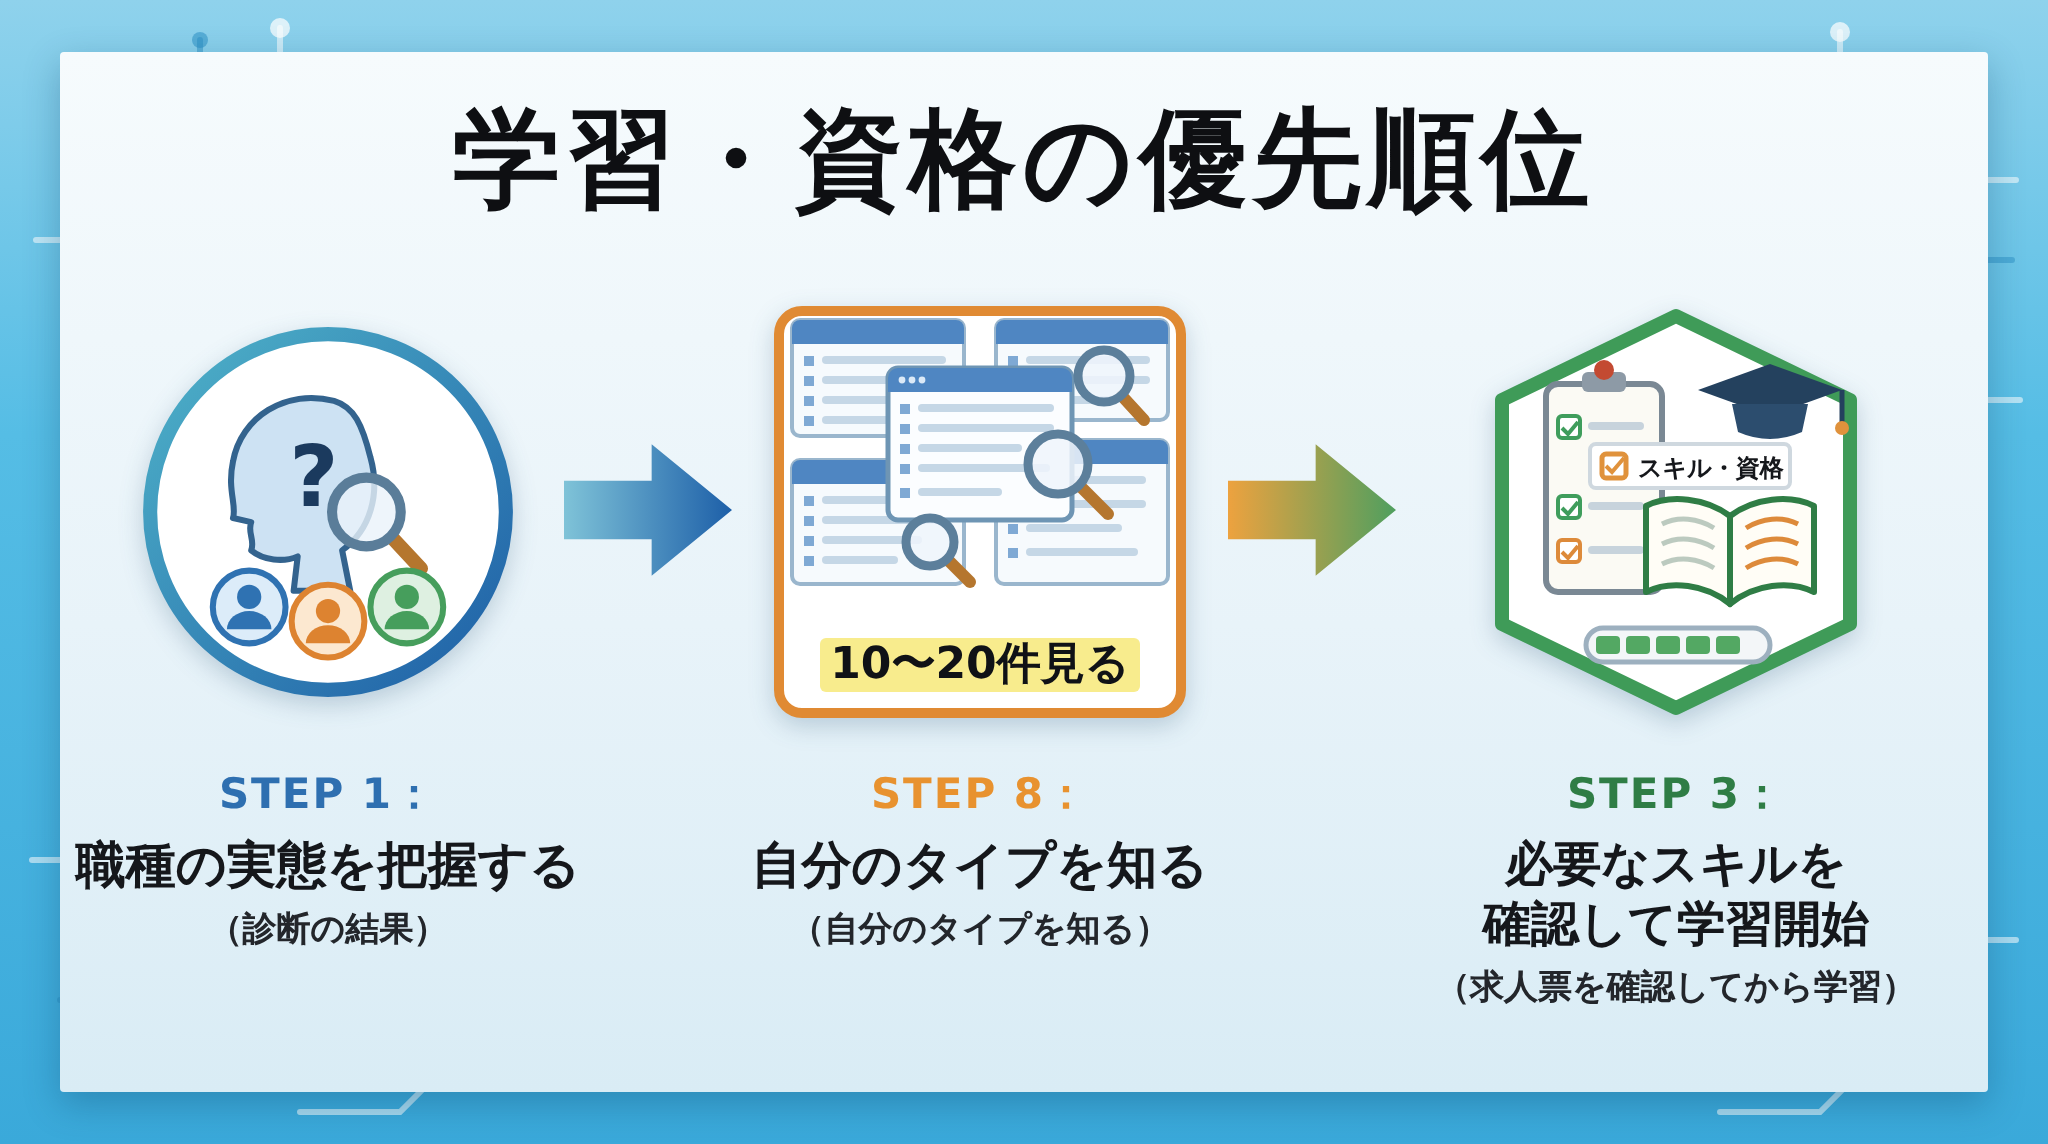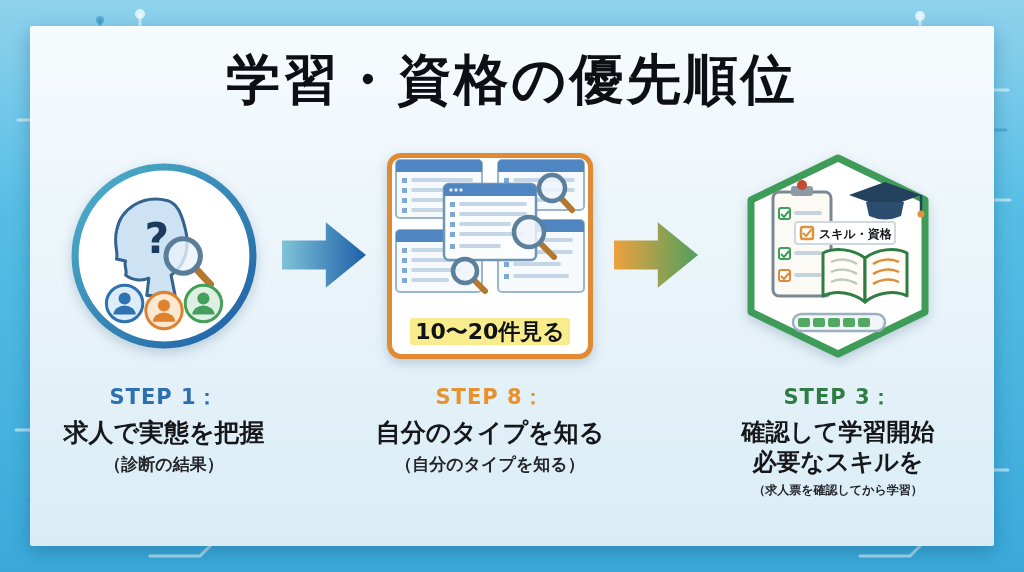--- a/index.html
+++ b/index.html
@@ -24,21 +24,21 @@
   .step { display:flex; flex-direction:column; align-items:center; text-align:center; }
   .step1 { width:256px; } .step2 { width:268px; } .step3 { width:300px; }
   .icon-box { height:226px; display:flex; align-items:center; justify-content:center; }
   .icon-box svg, .square { filter:drop-shadow(0 4px 6px rgba(25,70,105,.22)); }
   .arrow { flex:0 0 auto; width:84px; height:80px; margin-top:72px; margin-left:-10px; margin-right:-10px; }
   .step-label { margin-top:14px; font-size:21px; font-weight:700; letter-spacing:1px; }
   .c-blue { color:#2e6fb0; } .c-orange { color:#e8922f; } .c-green { color:#2f7d45; }
   .heading { margin-top:6px; font-size:25px; font-weight:700; color:#15171b; line-height:1.25; }
   .step3 .heading { font-size:24px; }
   .note { margin-top:5px; font-size:17px; font-weight:700; color:#23262b; }
-  .step3 .note { font-size:12px; }
+  .step3 .note { font-size:17px; }
   
   .square {
     width:206px; height:206px; background:#ffffff;
     border:5px solid #e08a33; border-radius:14px; position:relative;
   }
   .square svg { filter:none; display:block; margin:0 auto; }
   .badge-row { position:absolute; left:0; right:0; bottom:7px; text-align:center; }
   .hl {
     background:#f8ec8d; color:#101216; font-size:22px; font-weight:700;
     padding:1px 5px; border-radius:3px; white-space:nowrap;
@@ -119,21 +119,21 @@
             <path d="M84 160 a11 9 0 0 1 22 0 z" fill="#dd8330"></path>
           </g>
           <g>
             <circle cx="134" cy="142" r="18" fill="#def0e1" stroke="#469e5c" stroke-width="3"></circle>
             <circle cx="134" cy="137" r="6" fill="#469e5c"></circle>
             <path d="M123 153 a11 9 0 0 1 22 0 z" fill="#469e5c"></path>
           </g>
         </svg>
       </div>
       <div class="step-label c-blue">STEP 1：</div>
-      <div class="heading">求人で実態を把握</div>
+      <div class="heading">職種の実態を把握する</div>
       <div class="note">（診断の結果）</div>
     </div>
 
     <svg class="arrow" viewBox="0 0 92 84">
       <defs>
         <linearGradient id="ga1" x1="0" y1="0" x2="1" y2="0">
           <stop offset="0" stop-color="#7fc3d8"></stop>
             <stop offset="1" stop-color="#1d5fa8"></stop>
         </linearGradient>
       </defs>
@@ -298,20 +298,20 @@
             <rect x="63" y="170" width="12" height="9" rx="2" fill="#53a863"></rect>
             <rect x="78" y="170" width="12" height="9" rx="2" fill="#53a863"></rect>
             <rect x="93" y="170" width="12" height="9" rx="2" fill="#53a863"></rect>
             <rect x="108" y="170" width="12" height="9" rx="2" fill="#53a863"></rect>
             <rect x="123" y="170" width="12" height="9" rx="2" fill="#53a863"></rect>
           </g>
         </svg>
       </div>
       <div class="step-label c-green">STEP 3：</div>
       <div class="heading">
+        <div>必要なスキルを</div>
         <div>確認して学習開始</div>
-        <div>必要なスキルを</div>
       </div>
       <div class="note">（求人票を確認してから学習）</div>
     </div>
 
   </div>
 </div>
 
 </body></html>

